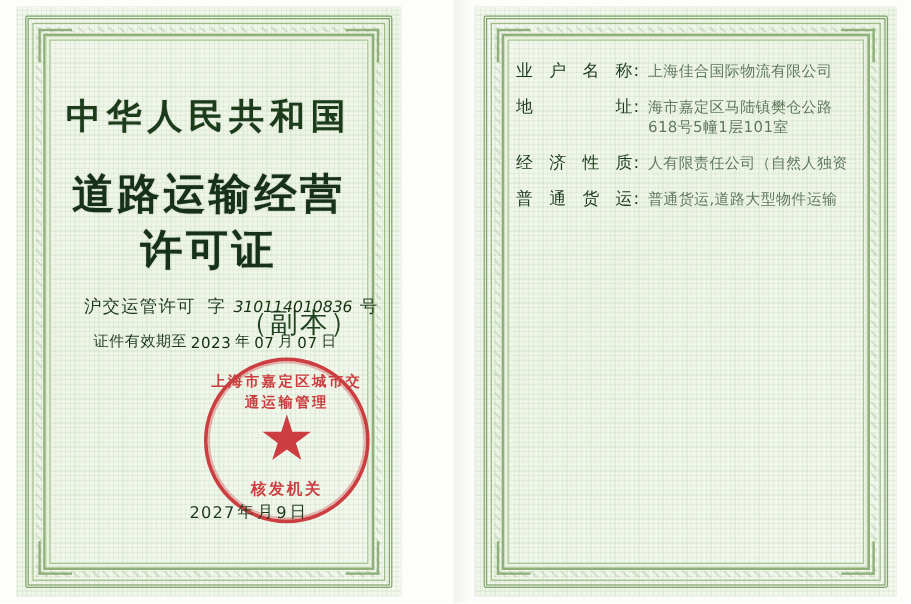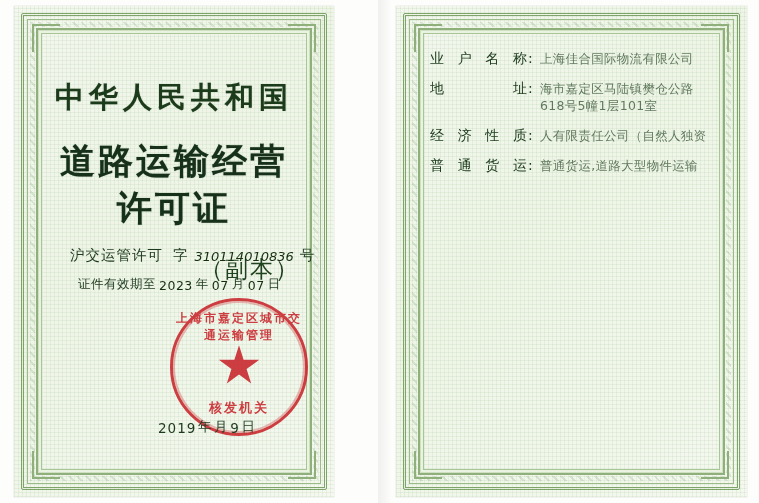--- a/index.html
+++ b/index.html
@@ -286,21 +286,21 @@
         <span class="seg">日</span>
       </div>
 
       <div class="seal">
         <div class="arc-top">上海市嘉定区城市交通运输管理</div>
         <div class="star"></div>
         <div class="arc-bottom">核发机关</div>
       </div>
 
       <div class="field-row row-date">
-        <span>2019</span>
+        <span>2027</span>
         <span>年</span>
         <span>月</span>
         <span>9</span>
         <span>日</span>
       </div>
 
     </div>
   </div>
 
   <div class="gutter"></div>

